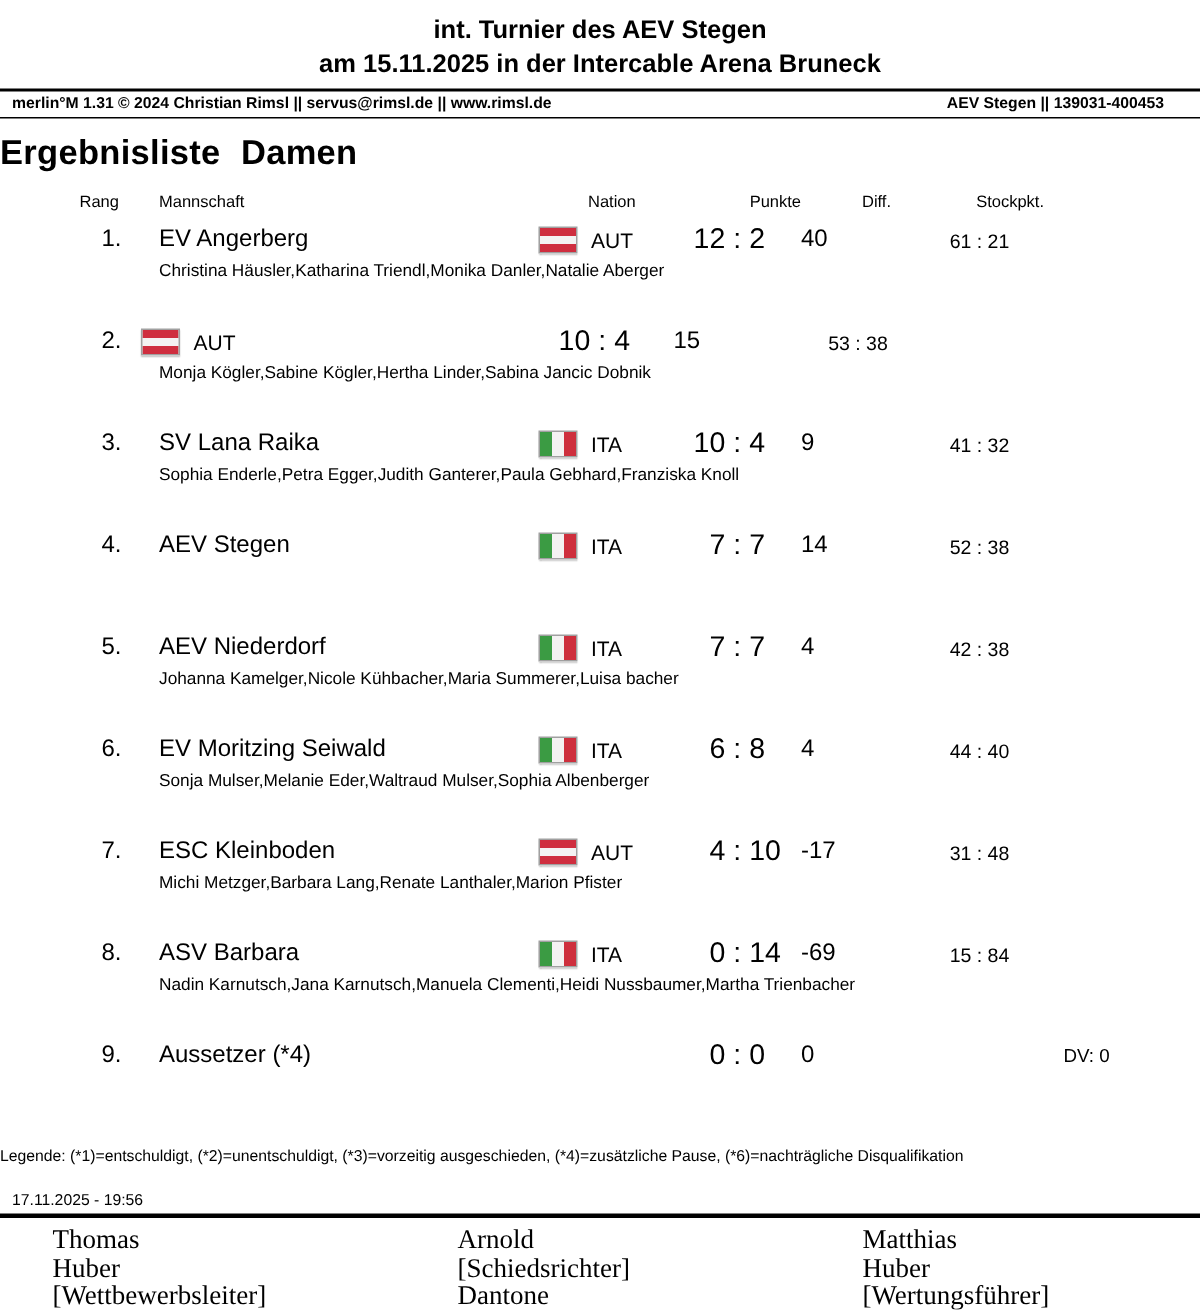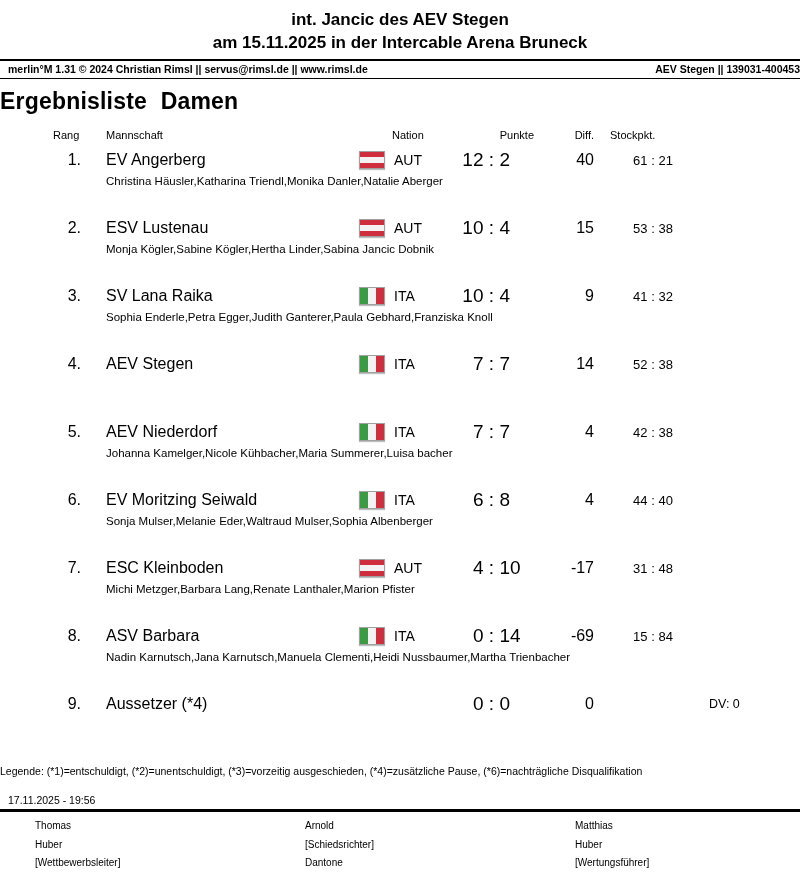--- a/index.html
+++ b/index.html
@@ -9,65 +9,65 @@
   *{margin:0;padding:0;box-sizing:border-box;}
   html,body{background:#fff;}
   body{
     width:800px;height:873px;overflow:hidden;
     font-family:"Liberation Sans",sans-serif;color:#000;
   }
   .doc-title{ text-align:center; padding-top:8px; font-weight:bold; font-size:17px; line-height:23px;}
   .meta-bar{
     margin-top:5px; border-top:2px solid var(--line); border-bottom:1px solid var(--line);
     display:flex; justify-content:space-between; align-items:center;
-    font-size:10.5px; font-weight:bold; padding:2px 0 3px 8px;
+    font-size:10.5px; font-weight:bold; padding:2px 24px 3px 8px;
   }
   .page-title{ text-align:left; font-size:23px; font-weight:bold; margin-top:9px; word-spacing:7px; letter-spacing:.2px;}
   .grid{
     display:grid; padding-left:41px;
     grid-template-columns:48px 265px 95px 85px 62px 100px 75px;
     align-items:baseline;
   }
   .thead{ margin-top:14px; font-size:11px; height:18px;}
   .thead .rank{ padding-left:12px;}
   .thead .team{ padding-left:17px;}
   .thead .nation{ padding-left:38px;}
   .thead .punkte{ text-align:right;}
   .thead .diff{ text-align:right; padding-right:2px;}
-  .thead .stock{ text-align:left; padding-left:14px;}
+  .thead .stock{ text-align:right; padding-left:14px;}
   .row{ height:68px; grid-template-rows:26px 16px; align-items:center;}
   .row .rank{ grid-row:1; text-align:right; padding-right:8px; font-size:16px;}
   .row .team{ grid-row:1; padding-left:17px; font-size:16px; white-space:nowrap;}
   .row .nation{ grid-row:1; display:flex; align-items:center; padding-left:5px;}
   .flag{ width:26px; height:18px; display:inline-block; border:1px solid var(--flag-border);
          box-shadow:0 1px 1px rgba(0,0,0,.25); flex:0 0 auto;}
   .flag-aut{ background:linear-gradient(to bottom,var(--aut-red) 0 33%,#f4f2f2 33% 67%,var(--aut-red) 67% 100%);}
   .flag-ita{ background:linear-gradient(to right,var(--ita-green) 0 33%,#f4f2f2 33% 67%,var(--ita-red) 67% 100%);}
   .nlabel{ font-size:14px; margin-left:9px;}
   .row .punkte{ grid-row:1; font-size:19px; display:flex; justify-content:center;}
   .pfor{ width:32px; text-align:right;}
   .psep{ width:16px; text-align:center;}
   .pagainst{ width:32px; text-align:left;}
-  .row .diff{ grid-row:1; font-size:16px; text-align:right; padding-right:2px;}
+  .row .diff{ grid-row:1; font-size:16px; padding-right:2px;}
   .row .stock{ grid-row:1; font-size:13px; text-align:center; padding-left:14px; white-space:nowrap;}
   .row .extra{ grid-row:1; font-size:12.5px; padding-left:13px; white-space:nowrap;}
   .players{ grid-row:2; grid-column:2/8; padding-left:17px; font-size:11.5px; white-space:nowrap;}
   .legend{ text-align:left; font-size:10.5px; margin-top:6px;}
   .timestamp{ font-size:10.5px; padding-left:8px; margin-top:17px;}
   .rule{ border-top:3px solid var(--line); margin-top:3px;}
   .officials{ display:grid; grid-template-columns:270px 270px 260px; padding-left:35px; margin-top:5px;
-              font-size:10px; line-height:18.5px;}
+              font-size:18px; line-height:18.5px;font-family:Liberation Serif, serif;}
 </style>
 </head>
 <body>
 
 <div class="page">
 
   <div class="doc-title">
-    <div>int. Jancic des AEV Stegen</div>
+    <div>int. Turnier des AEV Stegen</div>
     <div>am 15.11.2025 in der Intercable Arena Bruneck</div>
   </div>
 
   <div class="meta-bar">
     <span>merlin°M 1.31 © 2024 Christian Rimsl || servus@rimsl.de || www.rimsl.de</span>
     <span>AEV Stegen || 139031-400453</span>
   </div>
 
   <div class="page-title">Ergebnisliste Damen</div>
 
@@ -95,21 +95,20 @@
       <span class="pagainst">2</span>
     </div>
     <div class="diff">40</div>
     <div class="stock">61 : 21</div>
     <div class="extra"></div>
     <div class="players">Christina Häusler,Katharina Triendl,Monika Danler,Natalie Aberger</div>
   </div>
 
   <div class="grid row">
     <div class="rank">2.</div>
-    <div class="team">ESV Lustenau</div>
     <div class="nation">
       <span class="flag flag-aut"></span>
       <span class="nlabel">AUT</span>
     </div>
     <div class="punkte">
       <span class="pfor">10</span>
       <span class="psep">:</span>
       <span class="pagainst">4</span>
     </div>
     <div class="diff">15</div>

